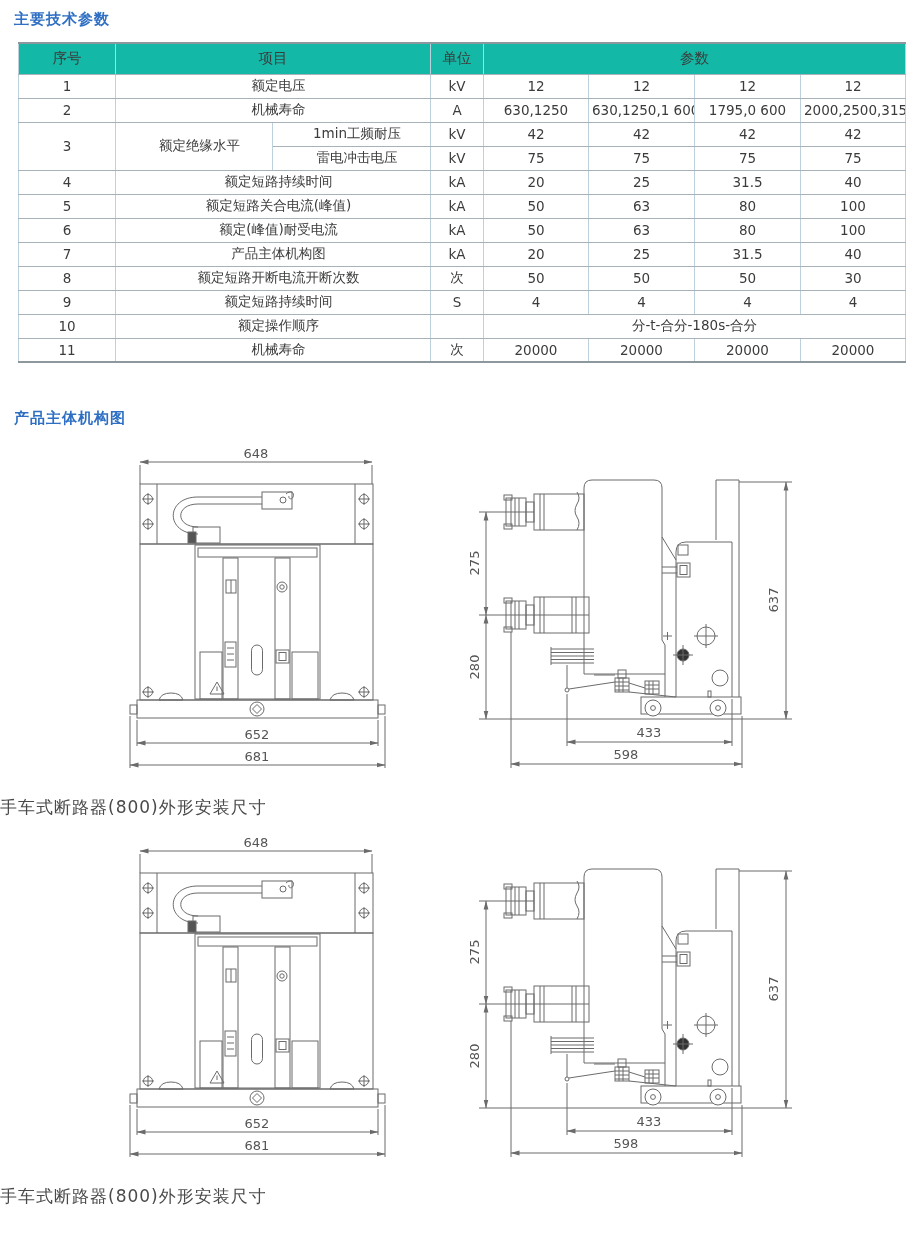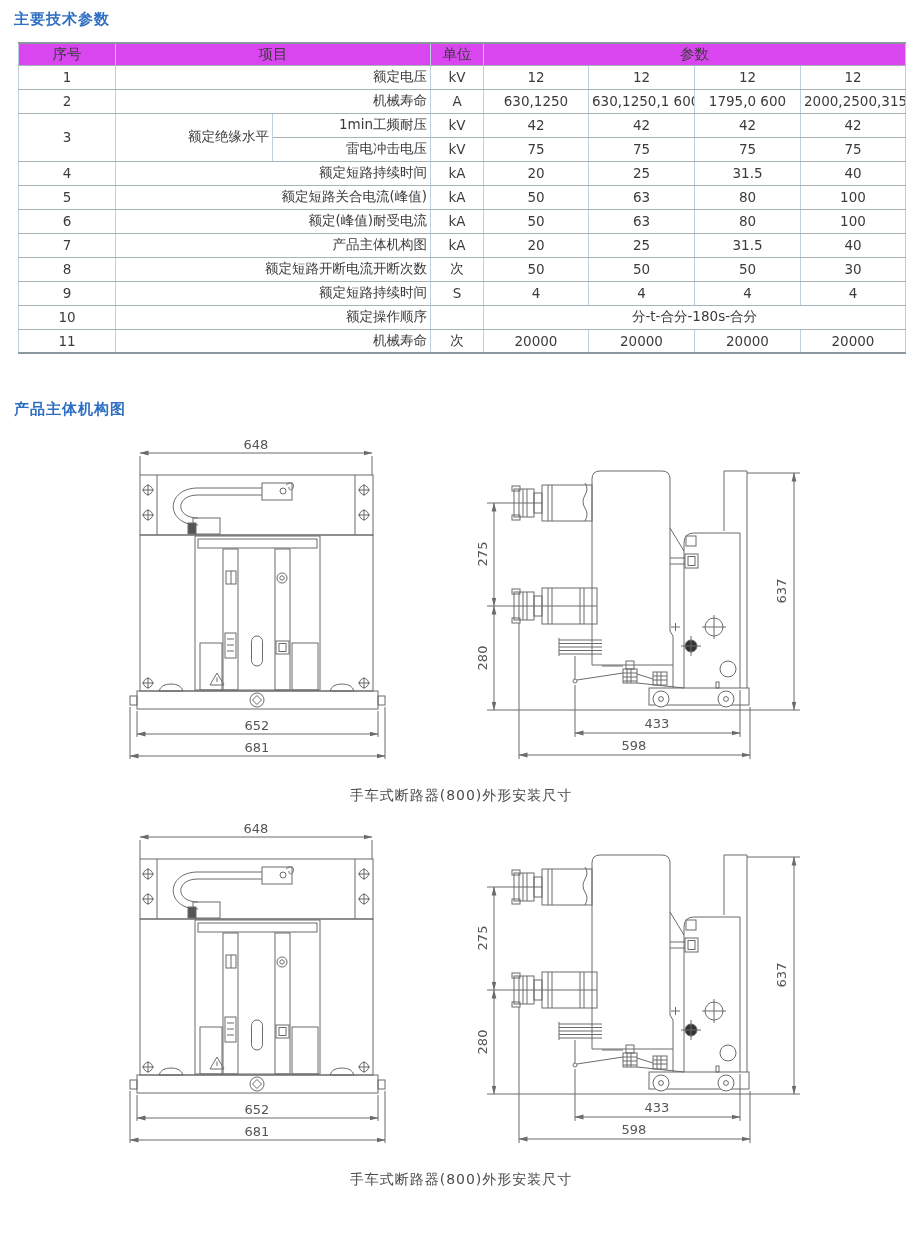--- a/index.html
+++ b/index.html
@@ -5,26 +5,26 @@
   *{box-sizing:border-box;margin:0;padding:0}
   html,body{background:#fff}
   body{width:922px;font-family:"DejaVu Sans","Liberation Sans",sans-serif;color:#333}
   .sec-title{color:#2e6fc3;font-size:15px;font-weight:bold;letter-spacing:1px;margin:10px 0 0 14px}
   
   table.spec{border-collapse:collapse;table-layout:fixed;width:887px;margin:13px 0 0 18px;
              font-size:13.5px;color:#3b3b3b;text-align:center;
              border-top:2px solid #8d979e;border-bottom:2px solid #8d979e}
   table.spec th,table.spec td{border:1px solid #bdd1dd;border-top:1px solid #a8b2b9;border-bottom:1px solid #a8b2b9;
              height:24px;padding:0 3px;font-weight:normal;white-space:nowrap;overflow:hidden}
-  table.spec thead th{background:#d946ef;height:22px;font-size:14.5px}
-  table.spec td.item-cell{text-align:right;padding-left:14px}
+  table.spec thead th{background:#14b8a6;height:31px;font-size:14.5px}
+  table.spec td.item-cell{text-align:center;padding-left:14px}
   
   .figure-block{margin-top:0}
-  .figure-row{display:flex;align-items:flex-start;padding-left:95px;gap:12px;margin-top:12px}
-  .figure-caption{text-align:center;font-size:14px;color:#4a4a4a;margin:4px 0 10px 0;letter-spacing:1px}
+  .figure-row{display:flex;align-items:flex-start;padding-left:95px;gap:4px;margin-top:12px}
+  .figure-caption{text-align:left;font-size:17px;color:#4a4a4a;margin:4px 0 10px 0;letter-spacing:1px}
   svg .draw{stroke:#6b6b6b;fill:none;stroke-width:1}
   svg text.dim{fill:#555;font-size:13px;stroke:none;font-family:"DejaVu Sans",sans-serif}
   #figures-host{margin-top:14px}
   .h2-gap{margin-top:46px}
 </style>
 </head>
 <body>
 
 <h1 class="sec-title">主要技术参数</h1>
 

